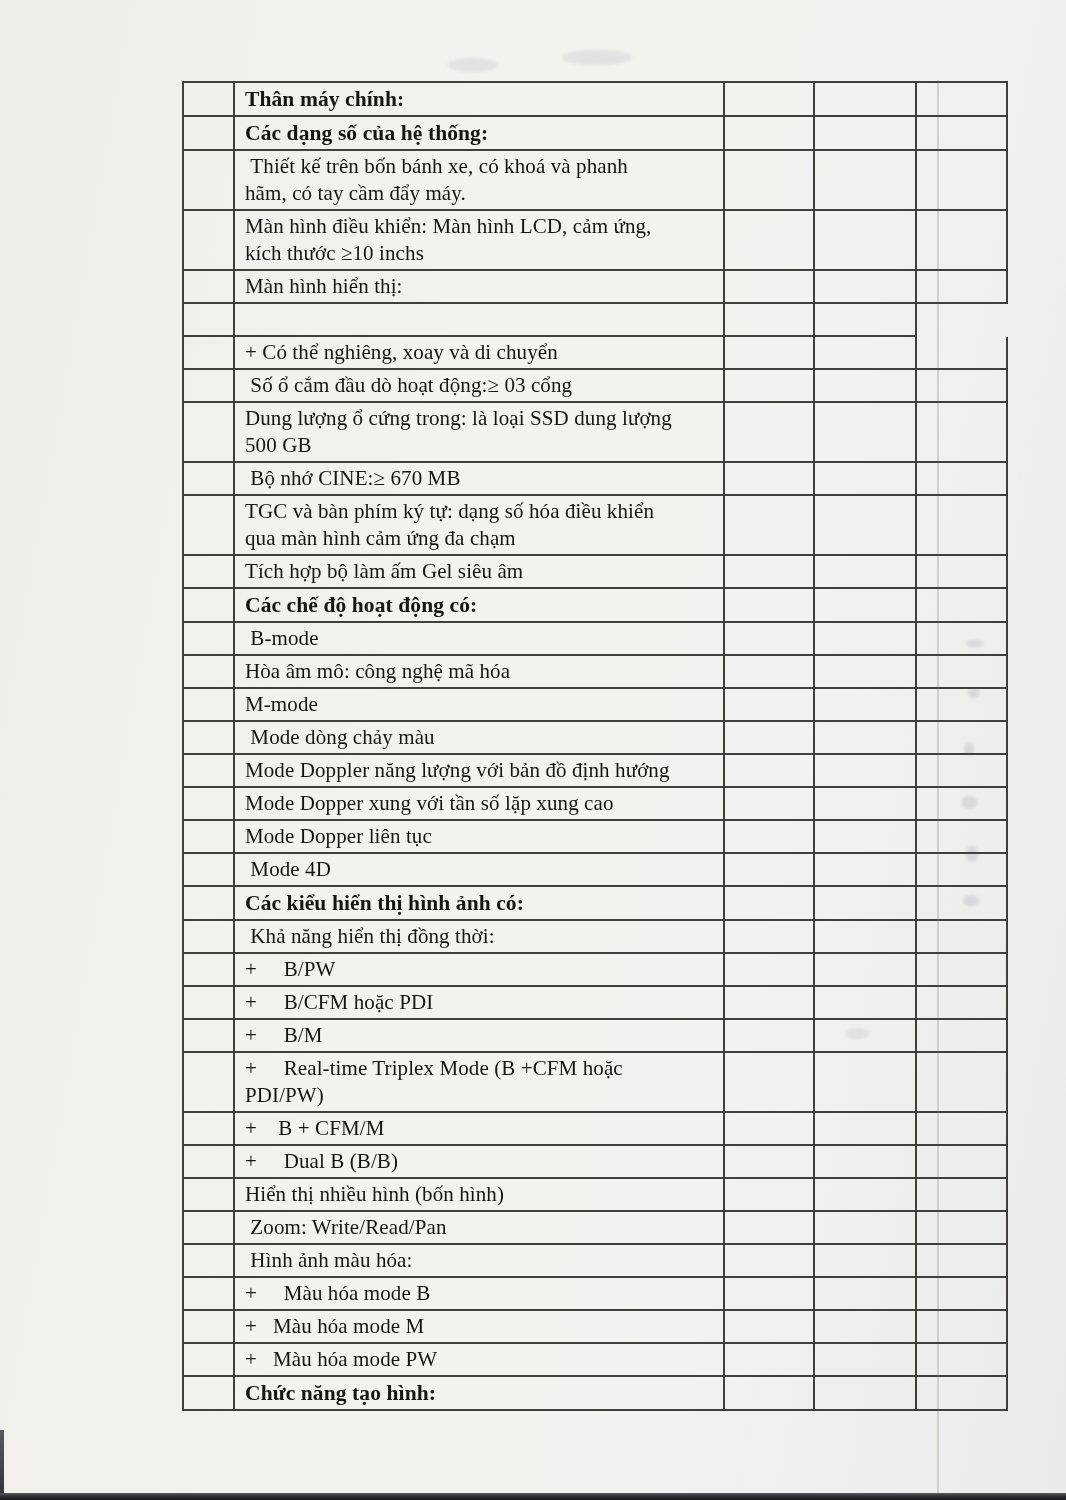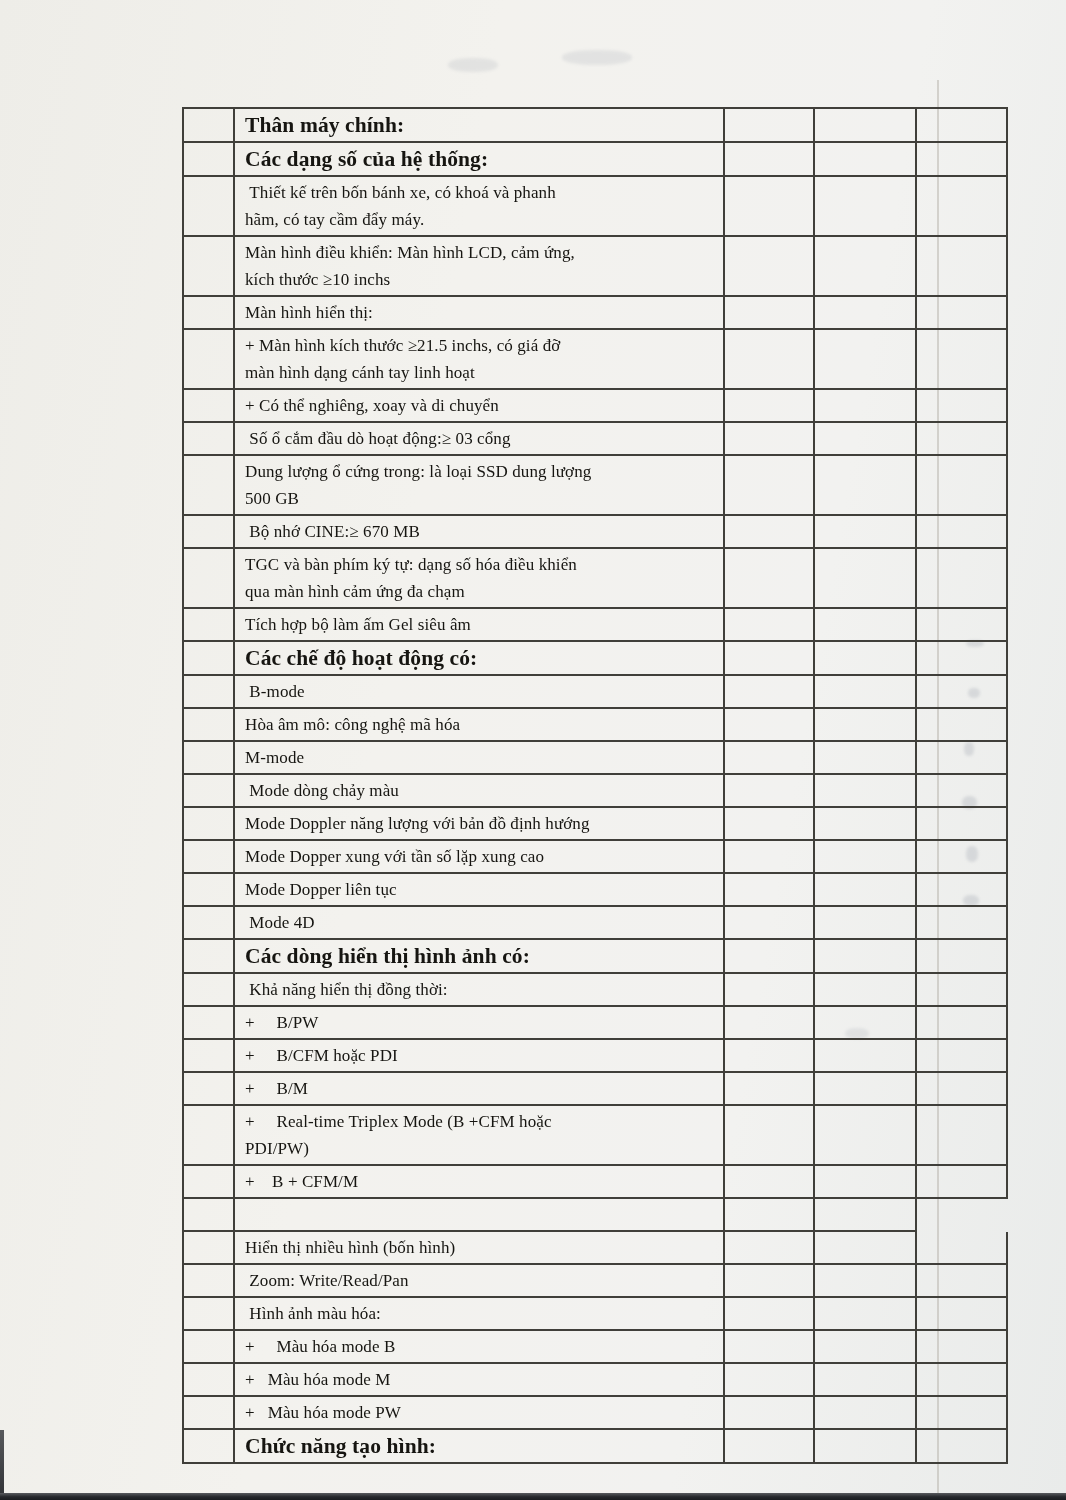--- a/index.html
+++ b/index.html
@@ -15,32 +15,31 @@
     background:linear-gradient(100deg,#eeede8 0%,#f3f2ee 38%,#f2f2f0 70%,#e9ebea 100%);
     font-family:"Liberation Serif","DejaVu Serif",serif;
   }
   .page{position:absolute;inset:0;}
   
   .spec-table{
     position:absolute;left:182px;top:81px;width:826px;
     border-top:2px solid var(--line);
     border-left:2px solid var(--line);
     box-sizing:border-box;
-    margin-top:26px;
   }
   .row{display:grid;grid-template-columns:51px 490px 90px 102px 91px;}
   .cell{
     border-right:2px solid var(--line);
     border-bottom:2px solid var(--line);
     min-height:33px;box-sizing:border-box;background:transparent;
   }
   .text-cell{
     padding:2px 6px 2px 10px;
     display:flex;align-items:center;
-    font-size:17px;line-height:27px;color:var(--ink);
+    font-size:21px;line-height:27px;color:var(--ink);
     white-space:pre-wrap;letter-spacing:0.1px;
   }
   .row.bold .text-cell{font-weight:bold;font-size:21.5px;min-height:34px;}
   
   .artifact{position:absolute;pointer-events:none;}
   .vline-artifact{
     left:937px;top:80px;width:2px;height:1414px;
     background:rgba(185,183,174,0.55);
   }
   .bottom-band{
@@ -109,22 +108,20 @@
       </div>
       <div class="row">
         <div class="cell"></div>
         <div class="cell text-cell">Màn hình hiển thị:</div>
         <div class="cell"></div>
         <div class="cell"></div>
         <div class="cell"></div>
       </div>
       <div class="row">
         <div class="cell"></div>
-        <div class="cell text-cell">+ Màn hình kích thước ≥21.5 inchs, có giá đỡ
-màn hình dạng cánh tay linh hoạt</div>
         <div class="cell"></div>
         <div class="cell"></div>
         <div class="cell"></div>
       </div>
       <div class="row">
         <div class="cell"></div>
         <div class="cell text-cell">+ Có thể nghiêng, xoay và di chuyển</div>
         <div class="cell"></div>
         <div class="cell"></div>
         <div class="cell"></div>
@@ -224,21 +221,21 @@
       </div>
       <div class="row">
         <div class="cell"></div>
         <div class="cell text-cell"> Mode 4D</div>
         <div class="cell"></div>
         <div class="cell"></div>
         <div class="cell"></div>
       </div>
       <div class="row bold">
         <div class="cell"></div>
-        <div class="cell text-cell">Các dòng hiển thị hình ảnh có:</div>
+        <div class="cell text-cell">Các kiểu hiển thị hình ảnh có:</div>
         <div class="cell"></div>
         <div class="cell"></div>
         <div class="cell"></div>
       </div>
       <div class="row">
         <div class="cell"></div>
         <div class="cell text-cell"> Khả năng hiển thị đồng thời:</div>
         <div class="cell"></div>
         <div class="cell"></div>
         <div class="cell"></div>
@@ -274,20 +271,21 @@
       </div>
       <div class="row">
         <div class="cell"></div>
         <div class="cell text-cell">+    B + CFM/M</div>
         <div class="cell"></div>
         <div class="cell"></div>
         <div class="cell"></div>
       </div>
       <div class="row">
         <div class="cell"></div>
+        <div class="cell text-cell">+     Dual B (B/B)</div>
         <div class="cell"></div>
         <div class="cell"></div>
         <div class="cell"></div>
       </div>
       <div class="row">
         <div class="cell"></div>
         <div class="cell text-cell">Hiển thị nhiều hình (bốn hình)</div>
         <div class="cell"></div>
         <div class="cell"></div>
         <div class="cell"></div>

